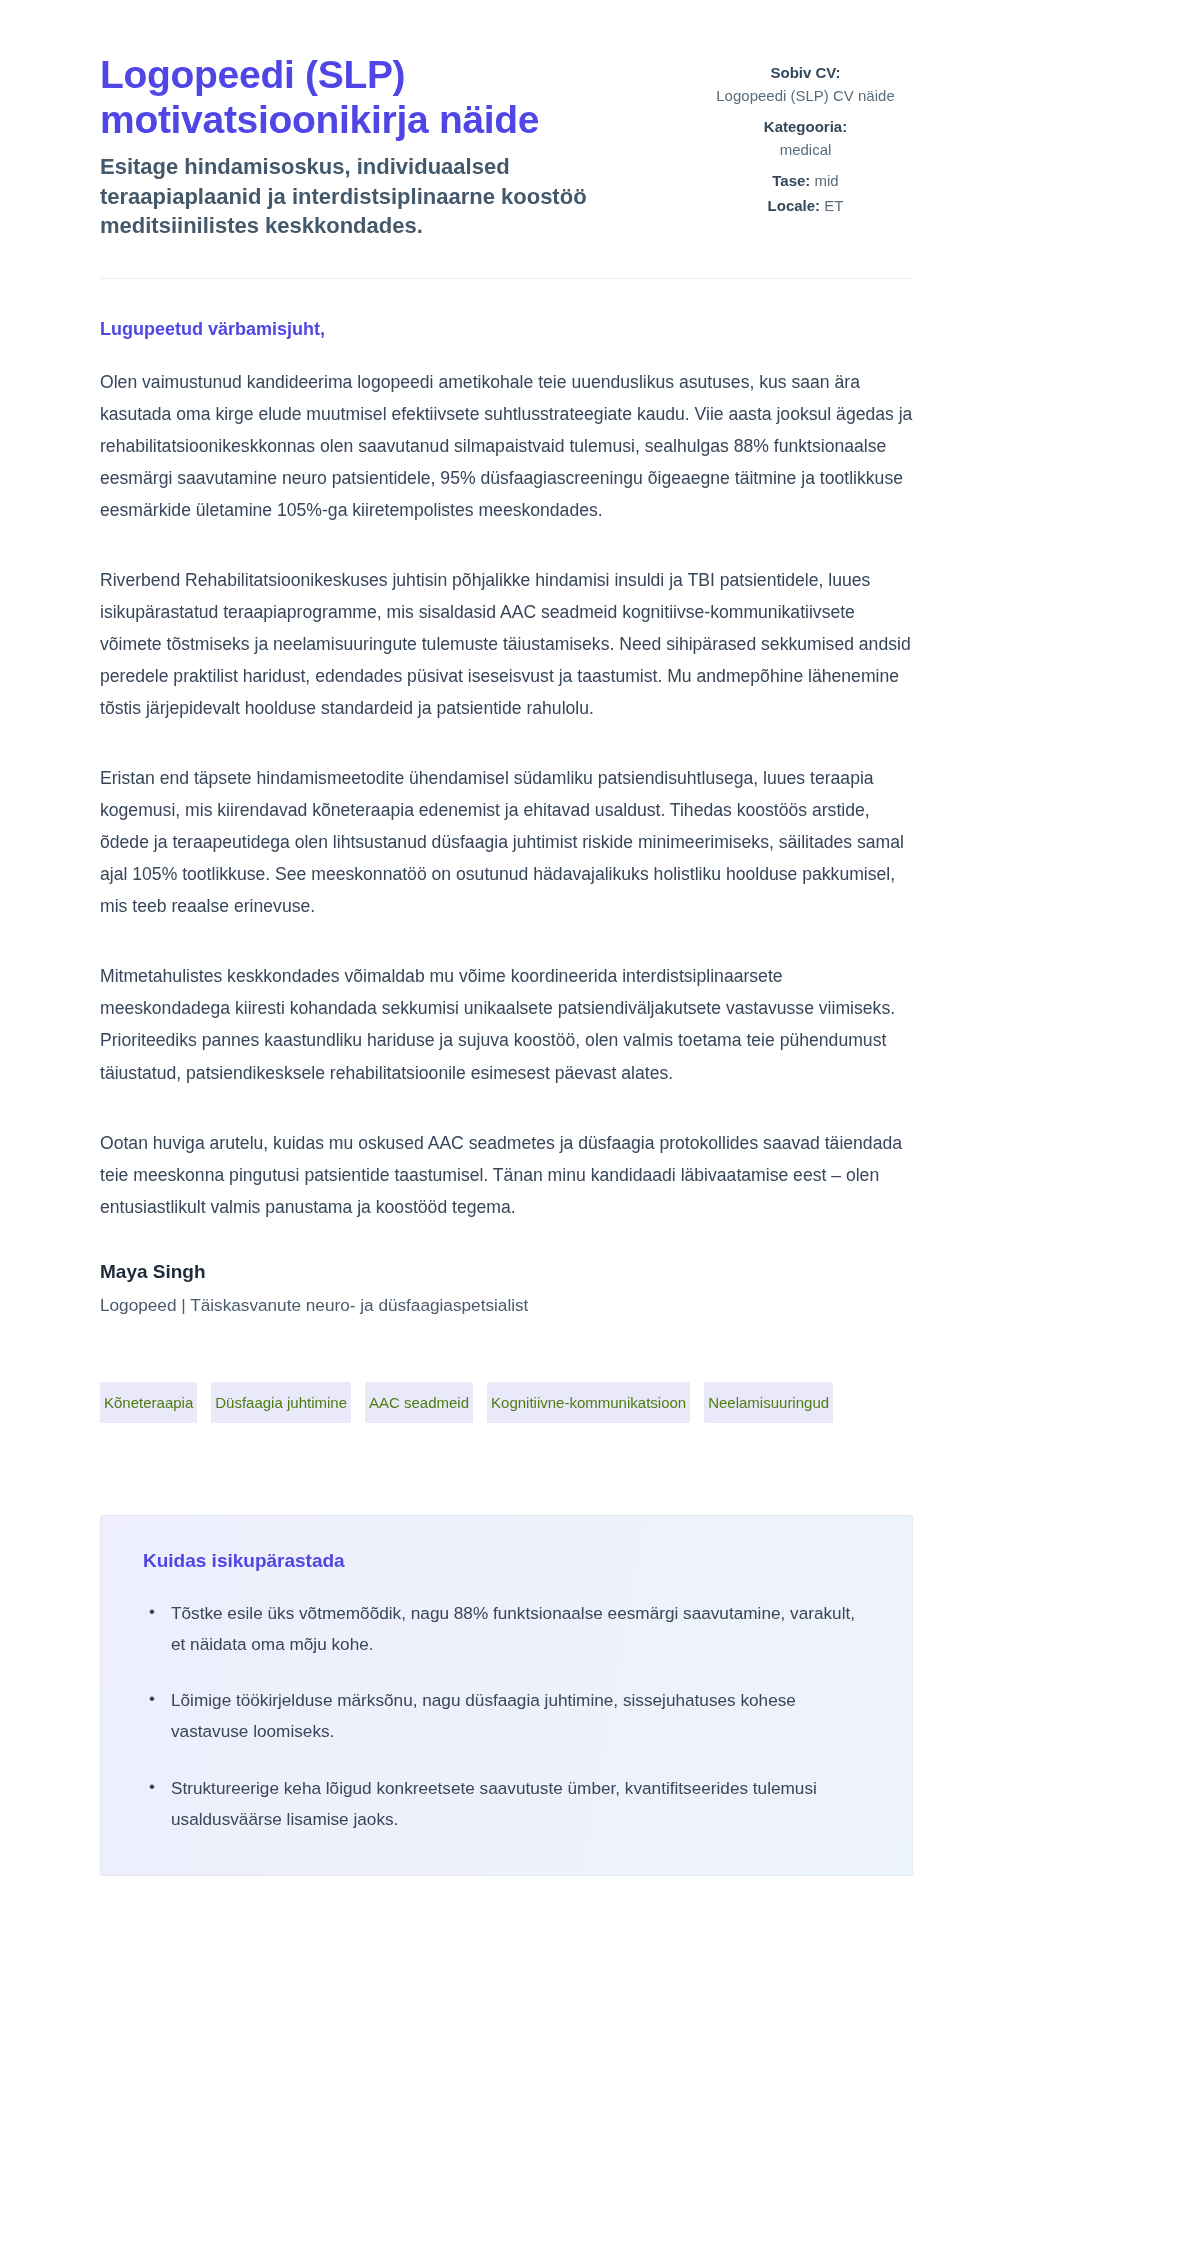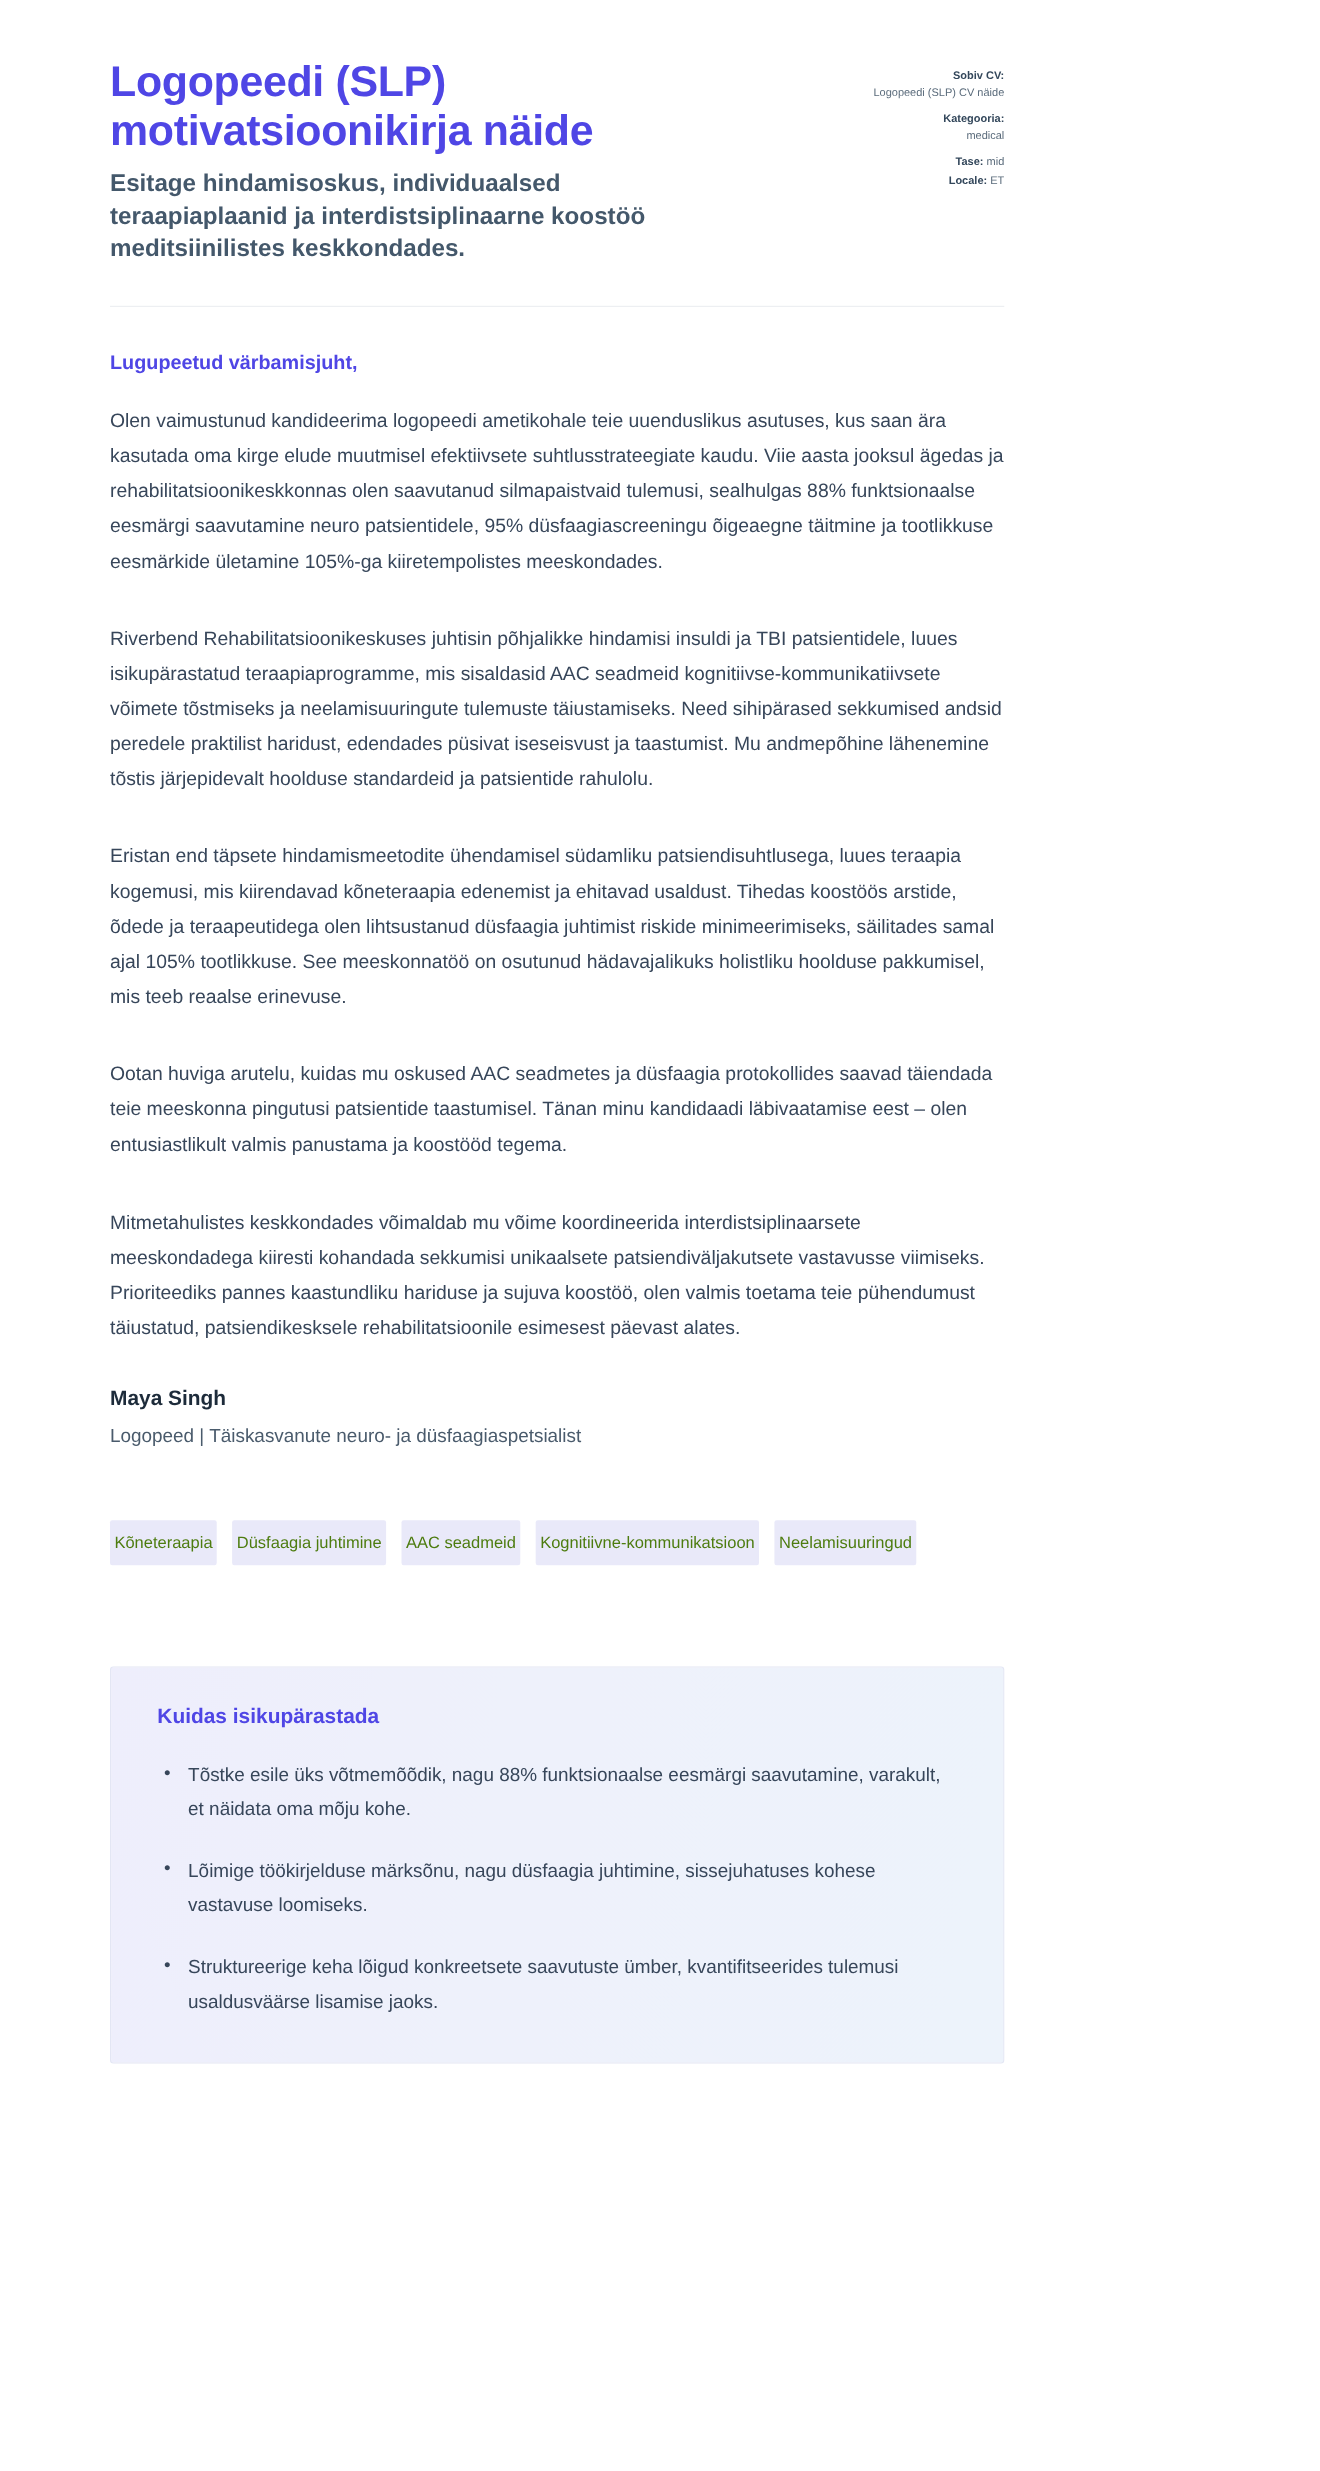--- a/index.html
+++ b/index.html
@@ -45,22 +45,22 @@
   .doc-subtitle {
     margin: 10px 0 0 0;
     font-size: 22px;
     line-height: 1.33;
     font-weight: 700;
     color: #44586b;
   }
   .header-meta {
     flex: 0 0 auto;
     width: 215px;
-    text-align: right;
-    font-size: 10px;
+    text-align: center;
+    font-size: 15px;
     line-height: 1.5;
     color: #5a6b7b;
     padding-top: 10px;
   }
   .meta-row {
     margin: 0 0 2px 0;
   }
   .meta-row.block {
     margin-bottom: 9px;
   }
@@ -207,22 +207,22 @@
 
   <hr class="divider">
 
   <div class="letter">
 
     <p class="salutation">Lugupeetud värbamisjuht,</p>
 
     <p class="para">Olen vaimustunud kandideerima logopeedi ametikohale teie uuenduslikus asutuses, kus saan ära kasutada oma kirge elude muutmisel efektiivsete suhtlusstrateegiate kaudu. Viie aasta jooksul ägedas ja rehabilitatsioonikeskkonnas olen saavutanud silmapaistvaid tulemusi, sealhulgas 88% funktsionaalse eesmärgi saavutamine neuro patsientidele, 95% düsfaagiascreeningu õigeaegne täitmine ja tootlikkuse eesmärkide ületamine 105%-ga kiiretempolistes meeskondades.</p>
     <p class="para">Riverbend Rehabilitatsioonikeskuses juhtisin põhjalikke hindamisi insuldi ja TBI patsientidele, luues isikupärastatud teraapiaprogramme, mis sisaldasid AAC seadmeid kognitiivse-kommunikatiivsete võimete tõstmiseks ja neelamisuuringute tulemuste täiustamiseks. Need sihipärased sekkumised andsid peredele praktilist haridust, edendades püsivat iseseisvust ja taastumist. Mu andmepõhine lähenemine tõstis järjepidevalt hoolduse standardeid ja patsientide rahulolu.</p>
     <p class="para">Eristan end täpsete hindamismeetodite ühendamisel südamliku patsiendisuhtlusega, luues teraapia kogemusi, mis kiirendavad kõneteraapia edenemist ja ehitavad usaldust. Tihedas koostöös arstide, õdede ja teraapeutidega olen lihtsustanud düsfaagia juhtimist riskide minimeerimiseks, säilitades samal ajal 105% tootlikkuse. See meeskonnatöö on osutunud hädavajalikuks holistliku hoolduse pakkumisel, mis teeb reaalse erinevuse.</p>
+    <p class="para">Mitmetahulistes keskkondades võimaldab mu võime koordineerida interdistsiplinaarsete meeskondadega kiiresti kohandada sekkumisi unikaalsete patsiendiväljakutsete vastavusse viimiseks. Prioriteediks pannes kaastundliku hariduse ja sujuva koostöö, olen valmis toetama teie pühendumust täiustatud, patsiendikesksele rehabilitatsioonile esimesest päevast alates.</p>
     <p class="para">Ootan huviga arutelu, kuidas mu oskused AAC seadmetes ja düsfaagia protokollides saavad täiendada teie meeskonna pingutusi patsientide taastumisel. Tänan minu kandidaadi läbivaatamise eest – olen entusiastlikult valmis panustama ja koostööd tegema.</p>
-    <p class="para">Mitmetahulistes keskkondades võimaldab mu võime koordineerida interdistsiplinaarsete meeskondadega kiiresti kohandada sekkumisi unikaalsete patsiendiväljakutsete vastavusse viimiseks. Prioriteediks pannes kaastundliku hariduse ja sujuva koostöö, olen valmis toetama teie pühendumust täiustatud, patsiendikesksele rehabilitatsioonile esimesest päevast alates.</p>
 
     <div class="signature">
       <p class="sign-name">Maya Singh</p>
       <p class="sign-role">Logopeed | Täiskasvanute neuro- ja düsfaagiaspetsialist</p>
     </div>
   </div>
 
   <div class="tags">
     <span class="tag">Kõneteraapia</span>
     <span class="tag">Düsfaagia juhtimine</span>

